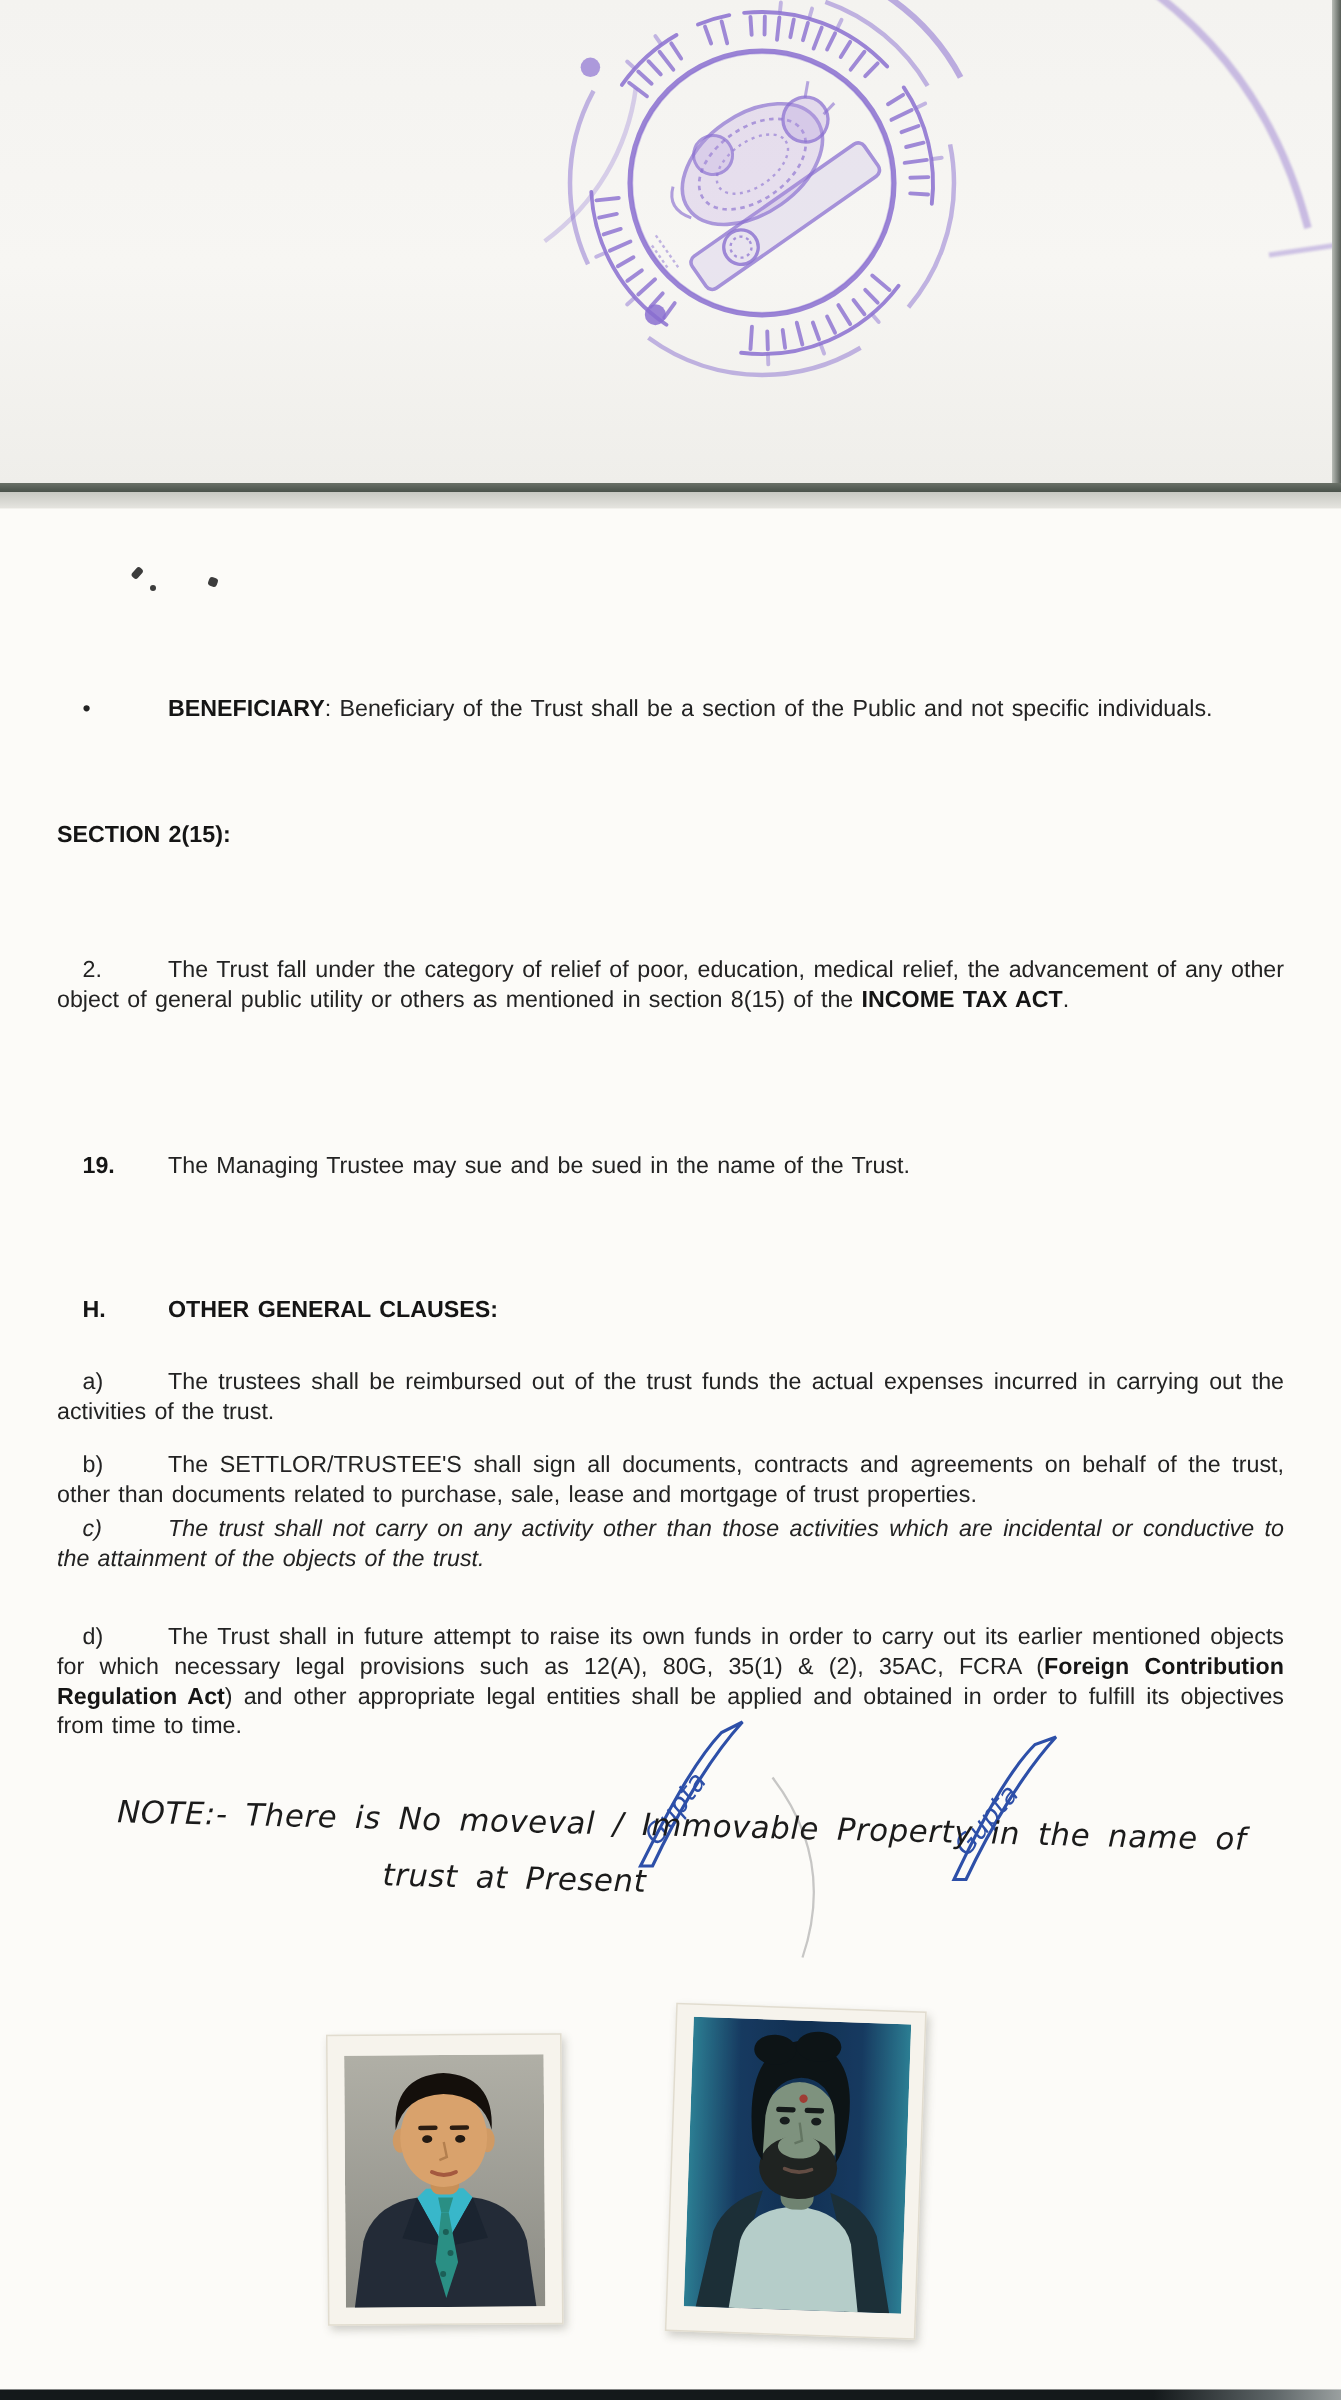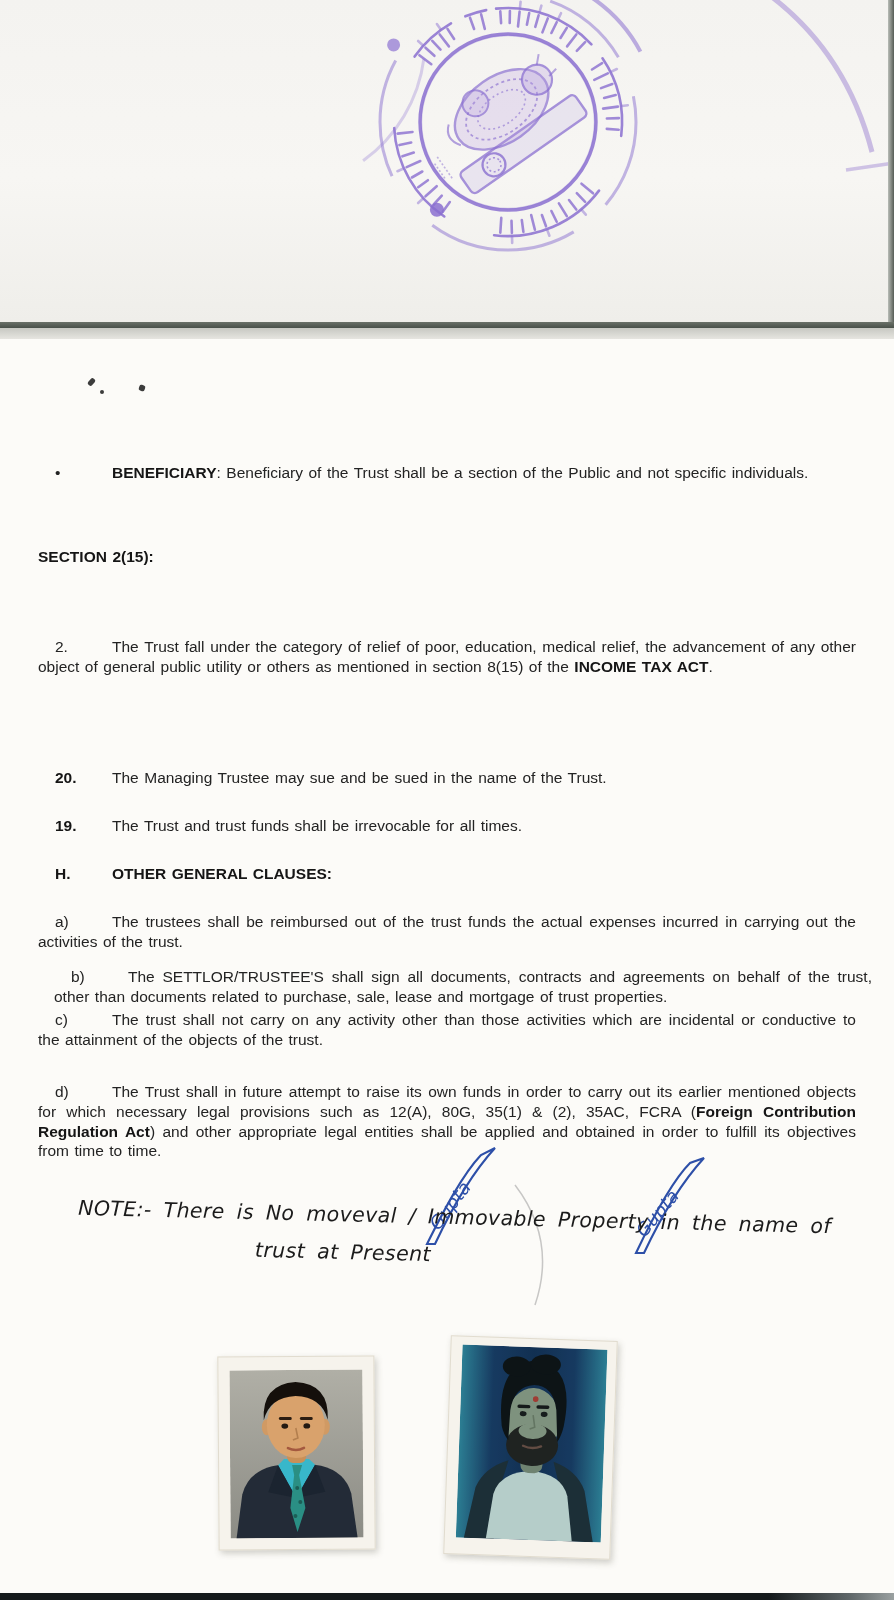--- a/index.html
+++ b/index.html
@@ -168,26 +168,25 @@
 
 <div class="scan-body">
 
   <div class="speck" style="left:89px;top:39px;width:5px;height:8px;transform:rotate(42deg);"></div>
   <div class="speck" style="left:100px;top:51px;width:4px;height:4px;"></div>
   <div class="speck" style="left:139px;top:46px;width:6px;height:6px;transform:rotate(20deg);"></div>
 
   <p class="para indent" style="top:124px;"><span class="lbl">•</span><span class="b">BENEFICIARY</span><span>: Beneficiary of the Trust shall be a section of the Public and not specific individuals.</span></p>
   <p class="para" style="top:208px;"><span class="b">SECTION 2(15):</span></p>
   <p class="para indent" style="top:298px;"><span class="lbl">2.</span><span>The Trust fall under the category of relief of poor, education, medical relief, the advancement of any other object of general public utility or others as mentioned in section 8(15) of the </span><span class="b">INCOME TAX ACT</span><span>.</span></p>
-  <p class="para indent" style="top:429px;"><span class="lbl b">20.</span><span>The Managing Trustee may sue and be sued in the name of the Trust.</span></p>
-  <p class="para indent" style="top:477px;"><span class="lbl b">19.</span><span>The Trust and trust funds shall be irrevocable for all times.</span></p>
+  <p class="para indent" style="top:429px;"><span class="lbl b">19.</span><span>The Managing Trustee may sue and be sued in the name of the Trust.</span></p>
   <p class="para indent" style="top:573px;"><span class="lbl">a)</span><span>The trustees shall be reimbursed out of the trust funds the actual expenses incurred in carrying out the activities of the trust.</span></p>
   <p class="para indent" style="top:525px;"><span class="lbl b">H.</span><span class="b">OTHER GENERAL CLAUSES:</span></p>
-  <p class="para indent" style="top:628px;margin-left:16px;"><span class="lbl">b)</span><span>The SETTLOR/TRUSTEE'S shall sign all documents, contracts and agreements on behalf of the trust, other than documents related to purchase, sale, lease and mortgage of trust properties.</span></p>
-  <p class="para indent" style="top:671px;"><span class="lbl">c)</span><span>The trust shall not carry on any activity other than those activities which are incidental or conductive to the attainment of the objects of the trust.</span></p>
+  <p class="para indent" style="top:628px;"><span class="lbl">b)</span><span>The SETTLOR/TRUSTEE'S shall sign all documents, contracts and agreements on behalf of the trust, other than documents related to purchase, sale, lease and mortgage of trust properties.</span></p>
+  <p class="para indent" style="top:671px;font-style:italic;"><span class="lbl">c)</span><span>The trust shall not carry on any activity other than those activities which are incidental or conductive to the attainment of the objects of the trust.</span></p>
   <p class="para indent" style="top:743px;"><span class="lbl">d)</span><span>The Trust shall in future attempt to raise its own funds in order to carry out its earlier mentioned objects for which necessary legal provisions such as 12(A), 80G, 35(1) &amp; (2), 35AC, FCRA (</span><span class="b">Foreign Contribution Regulation Act</span><span>) and other appropriate legal entities shall be applied and obtained in order to fulfill its objectives from time to time.</span></p>
 
   <svg class="sig-svg" style="left:415px;top:807px;" viewBox="0 0 100 102">
     <path d="M12,98 C30,62 48,28 66,9 L80,2 C58,26 36,64 20,98 Z" fill="none" stroke="#2d4fa8" stroke-width="2.1"></path>
     <text transform="rotate(-53 34 58)" x="6" y="66" font-size="18" font-style="italic" font-family="DejaVu Sans, sans-serif" fill="#2d4fa8">Gupta</text>
   </svg>
   <svg class="sig-svg" style="left:622px;top:816px;" viewBox="0 0 100 102">
     <path d="M14,98 C32,60 50,26 68,8 L82,3 C60,27 38,64 22,98 Z" fill="none" stroke="#2d4fa8" stroke-width="2.1"></path>
     <text transform="rotate(-50 36 58)" x="8" y="64" font-size="18" font-style="italic" font-family="DejaVu Sans, sans-serif" fill="#2d4fa8">Gupta</text>
   </svg>

